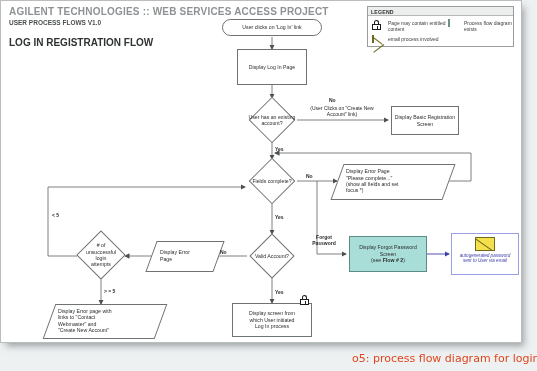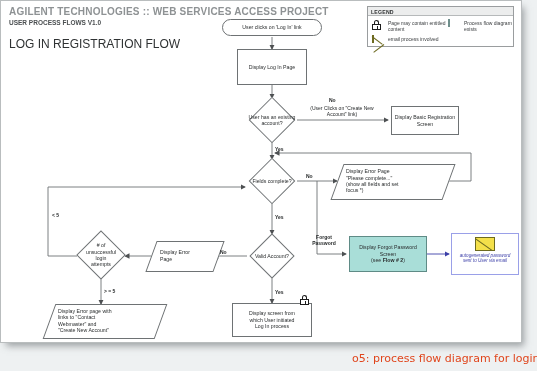--- a/index.html
+++ b/index.html
@@ -33,21 +33,21 @@
     white-space: nowrap;
   }
   .hdr-sub {
     position: absolute; left: 8px; top: 18px;
     font-size: 6.5px; font-weight: bold;
     color: #4b4f51;
     white-space: nowrap;
   }
   .flow-title {
     position: absolute; left: 8px; top: 36px;
-    font-size: 12px; font-weight: normal;
+    font-size: 10px; font-weight: bold;
     color: #2f3233;
     white-space: nowrap;
   }
   
   #legend {
     position: absolute; left: 366px; top: 5px;
     width: 147px; height: 41px;
     border: 1px solid #9a9d9f;
     background: #fff;
     box-sizing: border-box;

